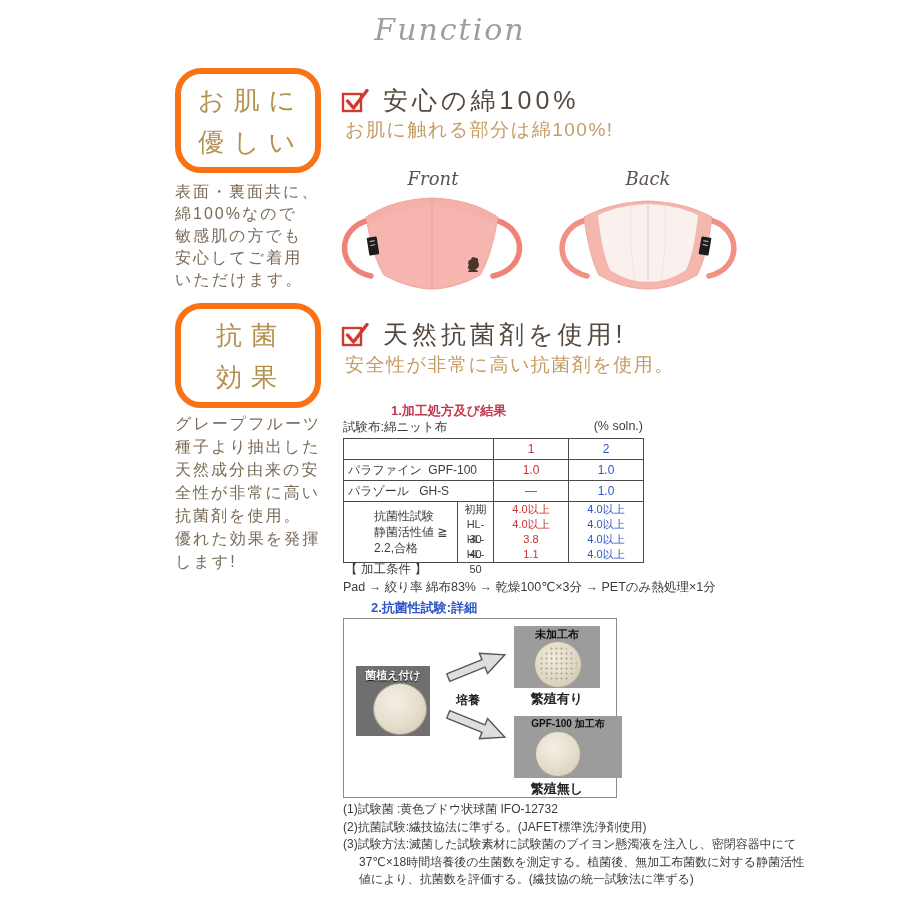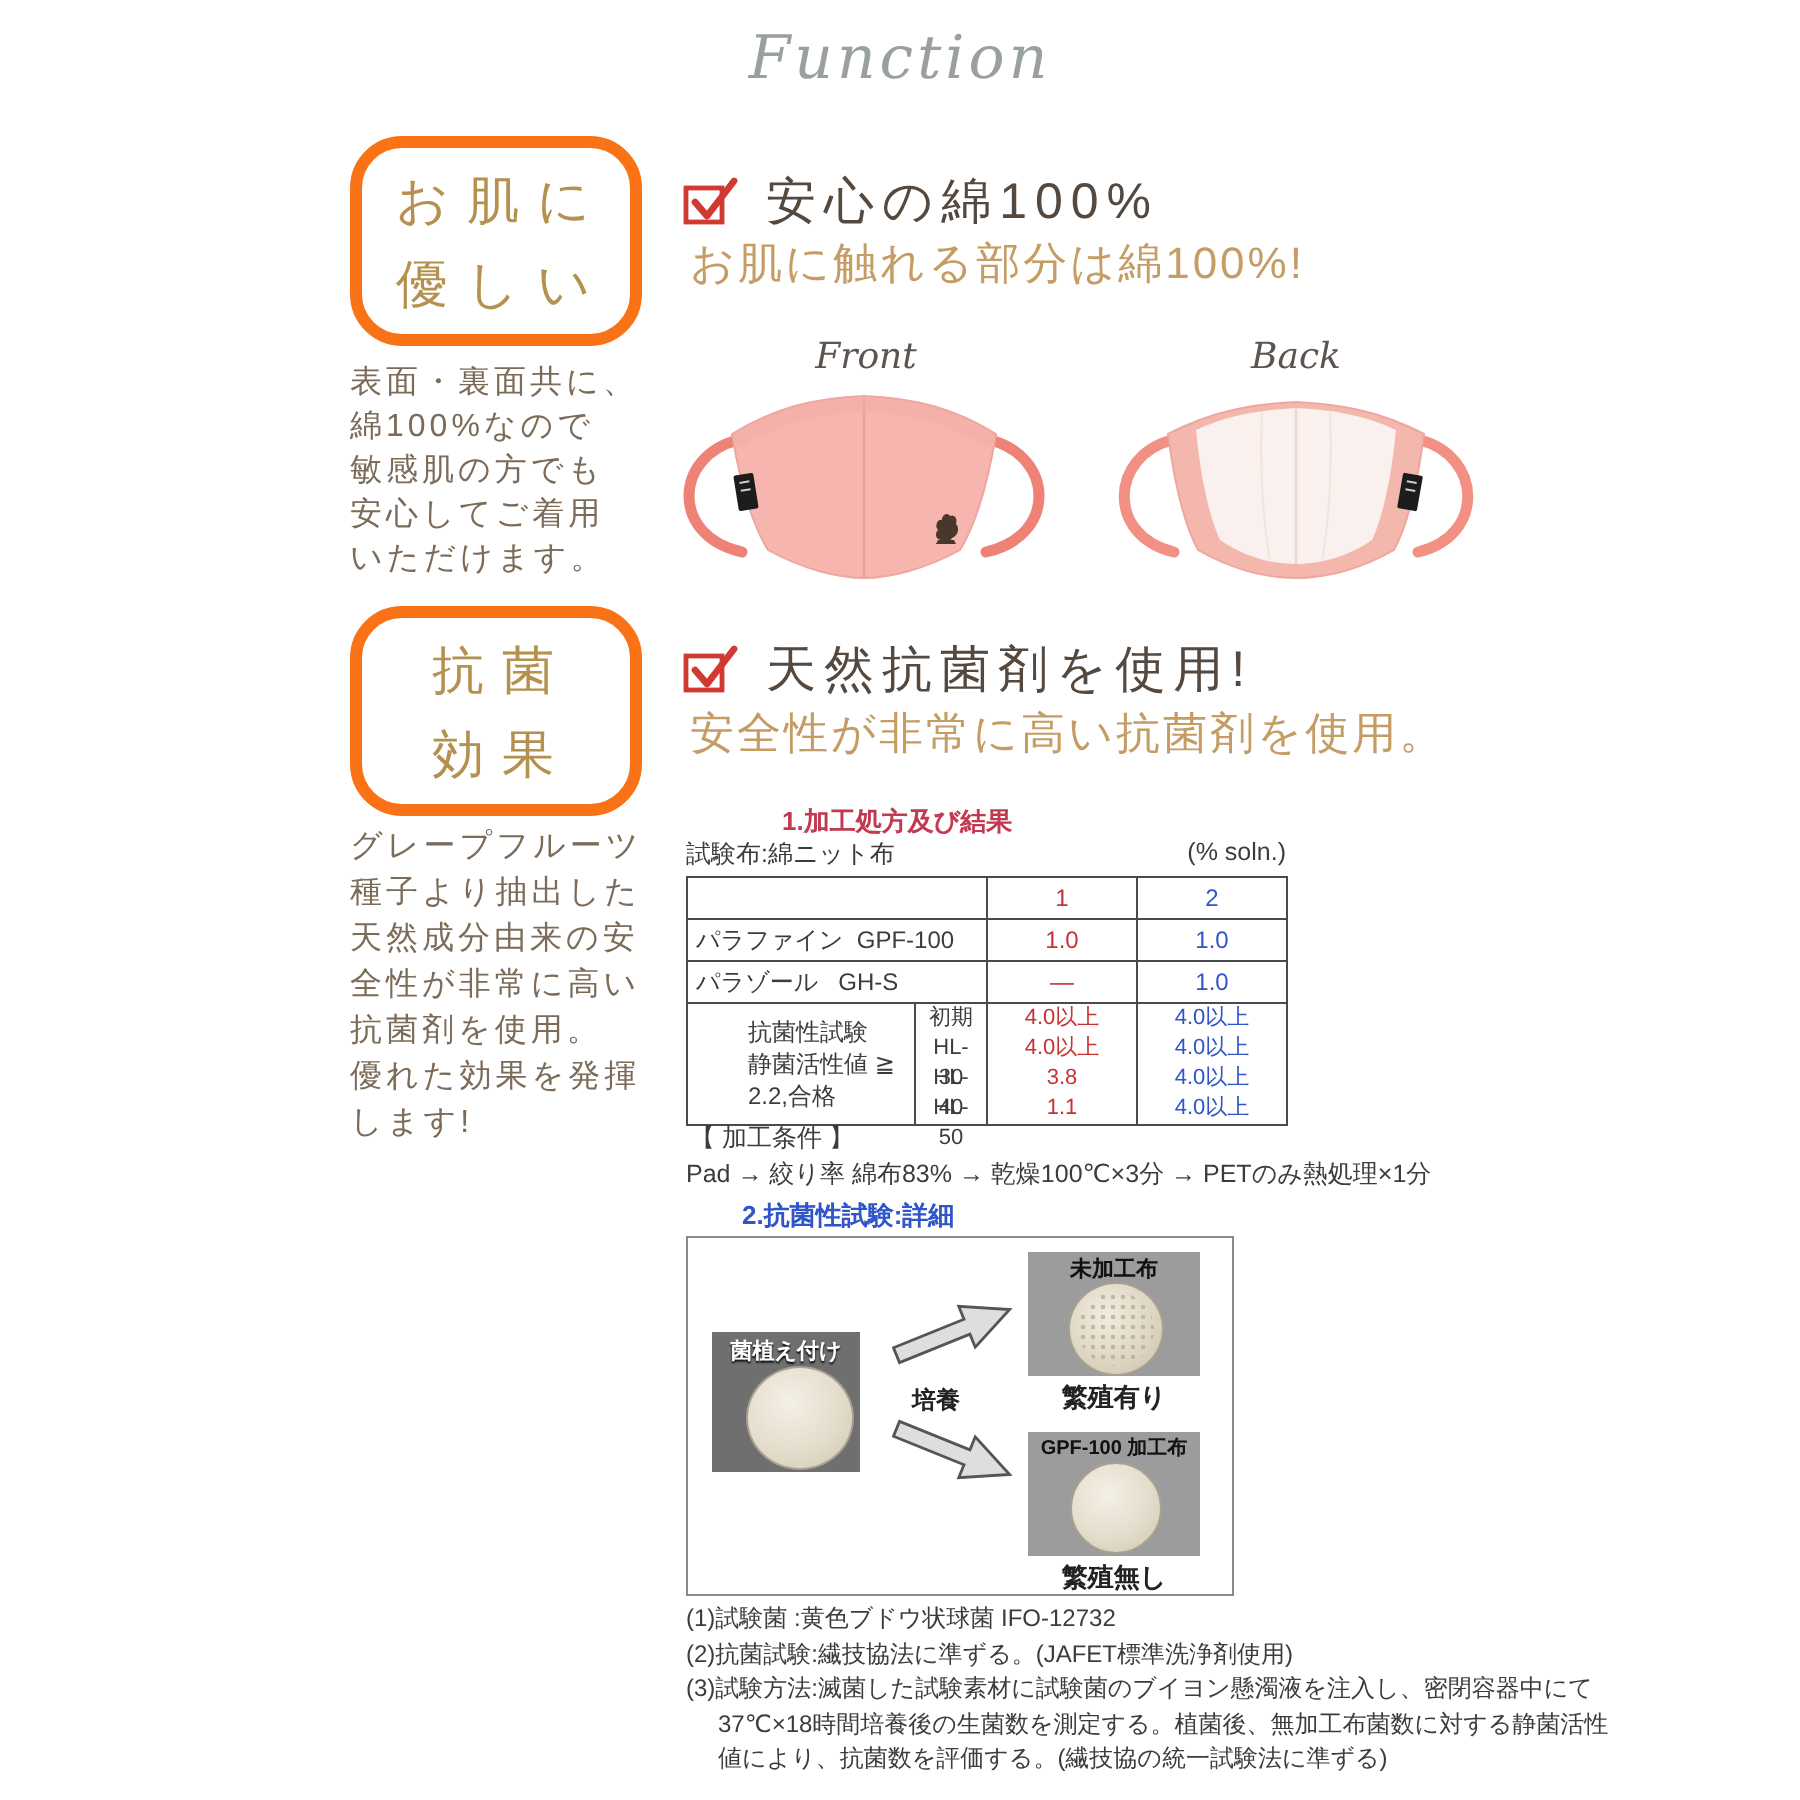--- a/index.html
+++ b/index.html
@@ -16,21 +16,21 @@
   .badge{left:175px;width:128px;height:93px;border:6px solid #f97316;border-radius:26px;
          color:#b5914f;text-align:center;font-size:26px;letter-spacing:9px;padding-left:6px;
          display:flex;flex-direction:column;justify-content:center;line-height:42px;}
   .lpara{left:175px;width:152px;font-size:16px;letter-spacing:2px;line-height:22px;color:#7b6b58;}
   .lpara div{white-space:nowrap;}
   .hl{color:#c59c63;}
 
   
   .hrow{display:flex;align-items:center;gap:13px;}
   .htitle{font-size:25px;letter-spacing:4px;color:#55493f;}
-  .hsub{font-size:22px;letter-spacing:1.5px;color:#c59c63;}
+  .hsub{font-size:19px;letter-spacing:1.5px;color:#c59c63;}
 
   
   .sec-red{color:#c23a50;font-weight:bold;font-size:13px;}
   .sec-blue{color:#2f55c9;font-weight:bold;font-size:13px;}
   .spec-row{left:343px;top:419px;width:300px;display:flex;justify-content:space-between;font-size:12.5px;color:#3c3c3c;}
   table.proc{border-collapse:collapse;table-layout:fixed;width:300px;font-size:12px;}
   table.proc td{border:1px solid #4a4a4a;padding:0 4px;height:20px;}
   td.lblcell{white-space:pre;color:#3c3c3c;}
   .red{color:#c53333;text-align:center;}
   .blue{color:#2f55c9;text-align:center;}
@@ -210,21 +210,21 @@
       <div class="plabel" style="color:#fff;font-size:11px;margin-top:2px;text-shadow:0 1px 1px #000;">菌植え付け</div>
       <div class="dish" style="left:17px;top:17px;width:52px;height:50px;"></div>
     </div>
 
     <div class="photo" style="left:170px;top:7px;width:86px;height:62px;background:#9c9c9c;">
       <div class="plabel" style="color:#111;font-size:11px;margin-top:1px;">未加工布</div>
       <div class="dish spots" style="left:20px;top:15px;width:46px;height:45px;"></div>
     </div>
     <div class="caption" style="left:170px;top:71px;">繁殖有り</div>
 
-    <div class="photo" style="left:170px;top:97px;width:86px;height:62px;background:#9c9c9c;">
+    <div class="photo" style="left:170px;top:97px;width:108px;height:62px;background:#9c9c9c;">
       <div class="plabel" style="color:#111;font-size:10px;margin-top:1px;">GPF-100 加工布</div>
       <div class="dish" style="left:21px;top:15px;width:44px;height:44px;"></div>
     </div>
     <div class="caption" style="left:170px;top:161px;">繁殖無し</div>
 
     <svg class="blockarrow" style="left:100px;top:32px;transform:rotate(-22deg);" viewBox="0 0 66 30">
       <polygon points="2,11 40,11 40,4 63,15 40,26 40,19 2,19" fill="#dedede" stroke="#555" stroke-width="1.4"></polygon>
     </svg>
     <svg class="blockarrow" style="left:100px;top:92px;transform:rotate(22deg);" viewBox="0 0 66 30">
       <polygon points="2,11 40,11 40,4 63,15 40,26 40,19 2,19" fill="#dedede" stroke="#555" stroke-width="1.4"></polygon>

